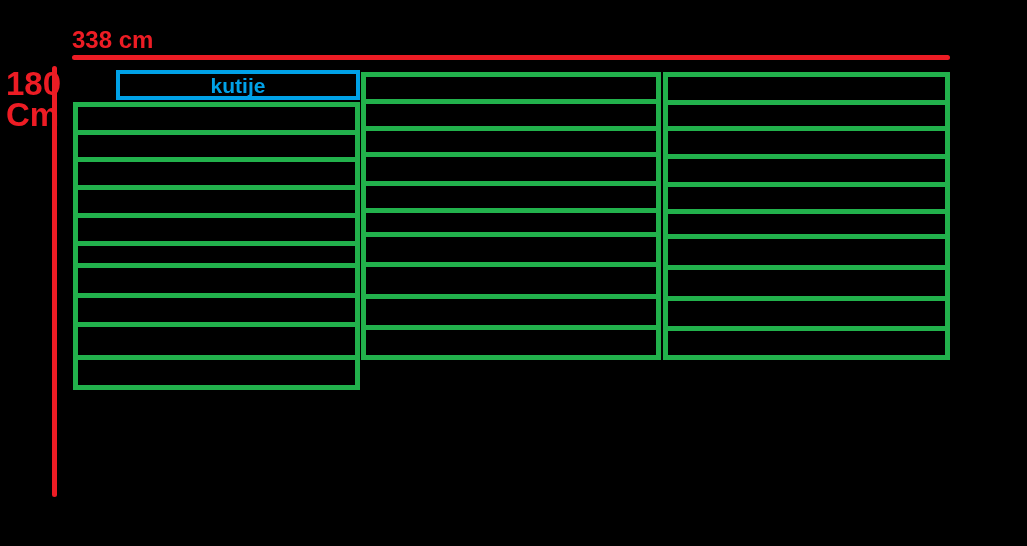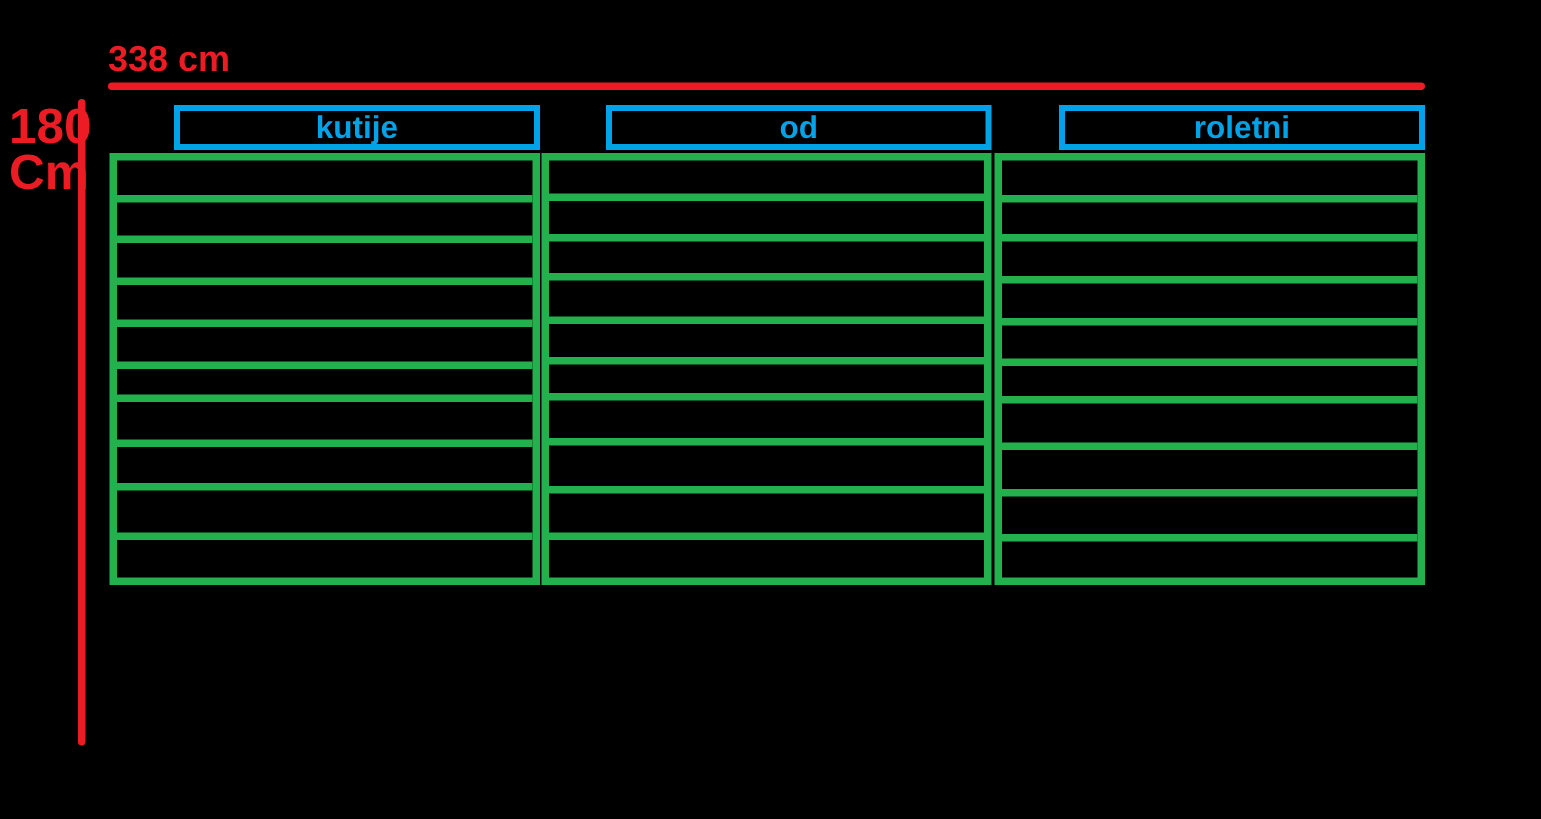--- a/index.html
+++ b/index.html
@@ -91,41 +91,35 @@
         <div class="slat divided" style="flex-grow: 21;"></div>
         <div class="slat divided" style="flex-grow: 16;"></div>
         <div class="slat divided" style="flex-grow: 22;"></div>
         <div class="slat divided" style="flex-grow: 22;"></div>
         <div class="slat divided" style="flex-grow: 25;"></div>
         <div class="slat" style="flex-grow: 23;"></div>
       </div>
   </div>
 
   <div class="column" style="left: 361px; width: 300px;">
-    <div class="col-header">
-      <span>od</span>
-    </div>
     <div class="slat-box">
         <div class="slat divided" style="flex-grow: 21;"></div>
         <div class="slat divided" style="flex-grow: 20;"></div>
         <div class="slat divided" style="flex-grow: 20;"></div>
         <div class="slat divided" style="flex-grow: 22;"></div>
         <div class="slat divided" style="flex-grow: 21;"></div>
         <div class="slat divided" style="flex-grow: 18;"></div>
         <div class="slat divided" style="flex-grow: 23;"></div>
         <div class="slat divided" style="flex-grow: 25;"></div>
         <div class="slat divided" style="flex-grow: 25;"></div>
         <div class="slat" style="flex-grow: 23;"></div>
       </div>
   </div>
 
   <div class="column" style="left: 663px; width: 287px;">
-    <div class="col-header">
-      <span>roletni</span>
-    </div>
     <div class="slat-box">
         <div class="slat divided" style="flex-grow: 21;"></div>
         <div class="slat divided" style="flex-grow: 20;"></div>
         <div class="slat divided" style="flex-grow: 21;"></div>
         <div class="slat divided" style="flex-grow: 22;"></div>
         <div class="slat divided" style="flex-grow: 20;"></div>
         <div class="slat divided" style="flex-grow: 19;"></div>
         <div class="slat divided" style="flex-grow: 24;"></div>
         <div class="slat divided" style="flex-grow: 24;"></div>
         <div class="slat divided" style="flex-grow: 24;"></div>

